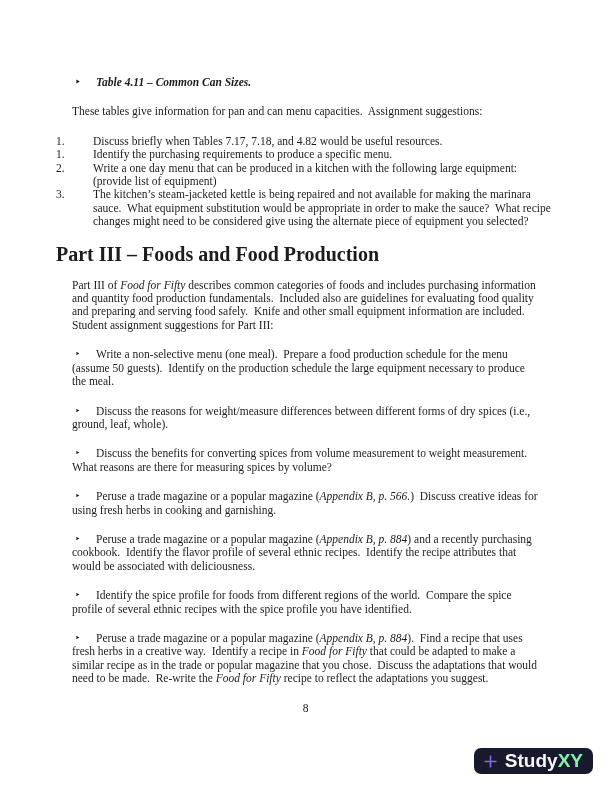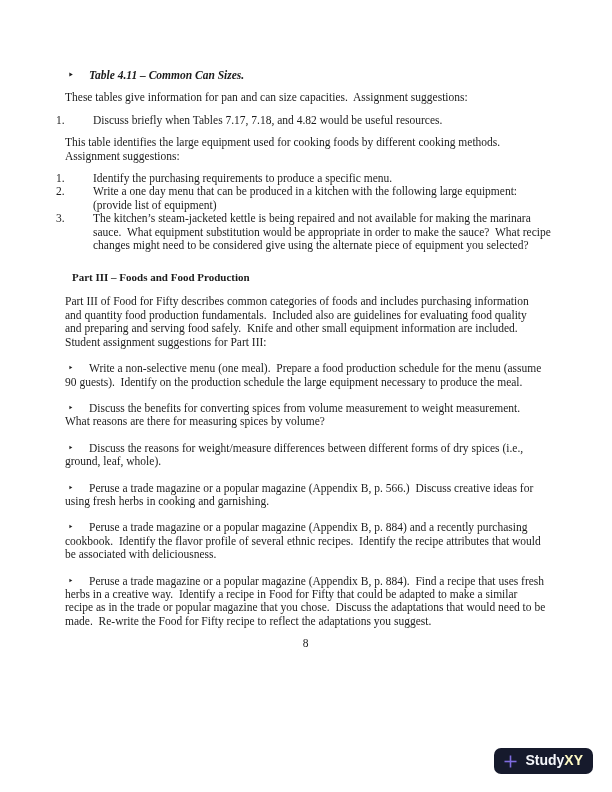--- a/index.html
+++ b/index.html
@@ -8,91 +8,90 @@
     width:612px;height:792px;
     background:#ffffff;
     margin:0 auto;
     font-family:"Liberation Serif","DejaVu Serif",serif;
     color:#1c1c1c;
     font-size:11.5px;
     line-height:13.4px;
     overflow:hidden;
   }
   .inner{position:absolute;left:56px;top:60px;width:499px;}
-  p{margin:9px;}
+  p{margin:16px;}
   .body{white-space:pre-wrap;}
   .blt{
     display:inline-block;width:21px;padding-left:3px;
     font-size:9px;vertical-align:1px;color:#1c1c1c;
   }
   .bullet-head{font-weight:bold;font-style:italic;}
   .gap{margin-top:13px;}
   .numlist{margin:0;}
   .numitem{display:flex;}
   .num{width:37px;flex:0 0 37px;}
   .ntext{flex:1;white-space:pre-wrap;}
   .part-heading{
-    font-size:11px;line-height:18px;font-weight:bold;
-    margin:16px 0 1px 16px;
+    font-size:20px;line-height:18px;font-weight:bold;
+    margin:16px 0 1px 0;
   }
-  .it{}
+  .it{font-style:italic;}
   .pageno{text-align:center;margin-top:0;}
   .badge{
     position:absolute;right:19px;top:748px;height:26px;
     background:#161a2c;border-radius:7px;
     display:flex;align-items:center;
     padding:0 10px 0 9px;
     font-family:"Liberation Sans","DejaVu Sans",sans-serif;
-    font-weight:bold;font-size:14px;
+    font-weight:bold;font-size:19px;
   }
   .badge .plus{display:flex;align-items:center;margin-right:7px;}
   .badge .study{color:#f5f6fa;}
-  .badge .xy{color:#fef9c3;}
+  .badge .xy{color:#86efac;}
 </style>
 </head>
 <body>
 
 <div class="sheet">
   <div class="inner">
 
     <p class="bullet-head"><span class="blt">‣</span><span>Table 4.11 – Common Can Sizes.</span></p>
-    <p class="body">These tables give information for pan and can size capacities.  Assignment suggestions:</p>
+    <p class="body">These tables give information for pan and can menu capacities.  Assignment suggestions:</p>
     <div class="numlist">
       <div class="numitem">
         <span class="num">1.</span>
         <span class="ntext">Discuss briefly when Tables 7.17, 7.18, and 4.82 would be useful resources.</span>
       </div>
     </div>
 
-    <p class="body">This table identifies the large equipment used for cooking foods by different cooking methods.
-Assignment suggestions:</p>
     <div class="numlist">
       <div class="numitem">
         <span class="num">1.</span>
         <span class="ntext">Identify the purchasing requirements to produce a specific menu.</span>
       </div>
       <div class="numitem">
         <span class="num">2.</span>
         <span class="ntext">Write a one day menu that can be produced in a kitchen with the following large equipment:
 (provide list of equipment)</span>
       </div>
       <div class="numitem">
         <span class="num">3.</span>
         <span class="ntext">The kitchen’s steam-jacketed kettle is being repaired and not available for making the marinara sauce.  What equipment substitution would be appropriate in order to make the sauce?  What recipe changes might need to be considered give using the alternate piece of equipment you selected?</span>
       </div>
     </div>
 
     <h2 class="part-heading">Part III – Foods and Food Production</h2>
     <p class="body"><span>Part III of </span><span class="it">Food for Fifty</span><span> describes common categories of foods and includes purchasing information and quantity food production fundamentals.  Included also are guidelines for evaluating food quality and preparing and serving food safely.  Knife and other small equipment information are included.  Student assignment suggestions for Part III:</span></p>
 
-    <p class="body gap"><span class="blt">‣</span><span><span>Write a non-selective menu (one meal).  Prepare a food production schedule for the menu (assume 90 guests).  Identify on the production schedule the large equipment necessary to produce the meal.</span></span></p>
+    <p class="body gap"><span class="blt">‣</span><span><span>Write a non-selective menu (one meal).  Prepare a food production schedule for the menu (assume 50 guests).  Identify on the production schedule the large equipment necessary to produce the meal.</span></span></p>
+    <p class="body gap"><span class="blt">‣</span><span><span>Discuss the reasons for weight/measure differences between different forms of dry spices (i.e., ground, leaf, whole).</span></span></p>
     <p class="body gap"><span class="blt">‣</span><span><span>Discuss the benefits for converting spices from volume measurement to weight measurement.  What reasons are there for measuring spices by volume?</span></span></p>
-    <p class="body gap"><span class="blt">‣</span><span><span>Discuss the reasons for weight/measure differences between different forms of dry spices (i.e., ground, leaf, whole).</span></span></p>
     <p class="body gap"><span class="blt">‣</span><span><span>Peruse a trade magazine or a popular magazine (</span><span class="it">Appendix B, p. 566.</span><span>)  Discuss creative ideas for using fresh herbs in cooking and garnishing.</span></span></p>
     <p class="body gap"><span class="blt">‣</span><span><span>Peruse a trade magazine or a popular magazine (</span><span class="it">Appendix B, p. 884</span><span>) and a recently purchasing cookbook.  Identify the flavor profile of several ethnic recipes.  Identify the recipe attributes that would be associated with deliciousness.</span></span></p>
+    <p class="body gap"><span class="blt">‣</span><span><span>Identify the spice profile for foods from different regions of the world.  Compare the spice profile of several ethnic recipes with the spice profile you have identified.</span></span></p>
     <p class="body gap"><span class="blt">‣</span><span><span>Peruse a trade magazine or a popular magazine (</span><span class="it">Appendix B, p. 884</span><span>).  Find a recipe that uses fresh herbs in a creative way.  Identify a recipe in </span><span class="it">Food for Fifty</span><span> that could be adapted to make a similar recipe as in the trade or popular magazine that you chose.  Discuss the adaptations that would need to be made.  Re-write the </span><span class="it">Food for Fifty</span><span> recipe to reflect the adaptations you suggest.</span></span></p>
 
     <p class="pageno">8</p>
   </div>
 
   <div class="badge">
     <span class="plus">
       <svg width="15" height="15" viewBox="0 0 15 15">
         <line x1="7.5" y1="1.5" x2="7.5" y2="13.5" stroke="#7f6ce0" stroke-width="1.6"></line>
         <line x1="1.5" y1="7.5" x2="13.5" y2="7.5" stroke="#7f6ce0" stroke-width="1.6"></line>

